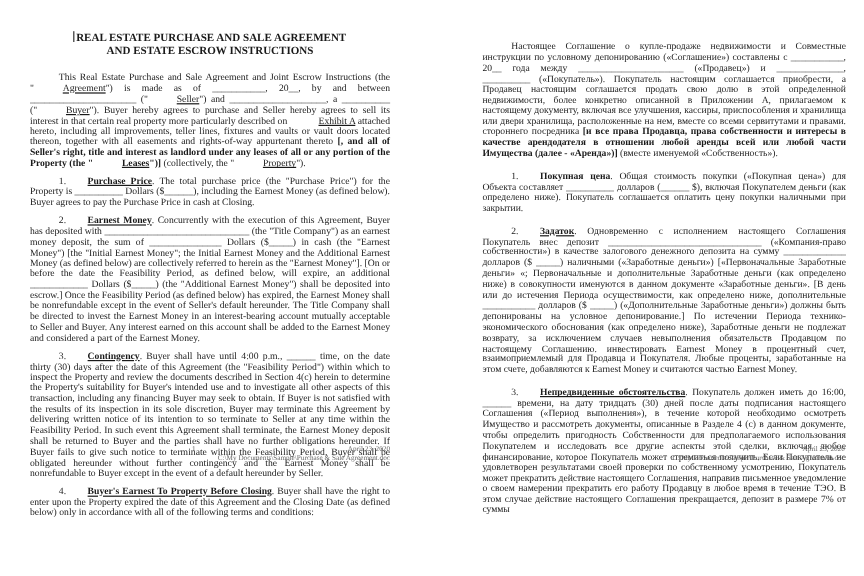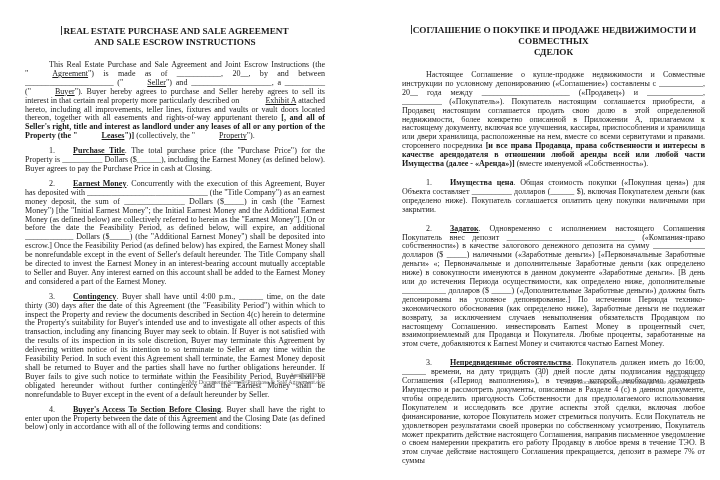--- a/index.html
+++ b/index.html
@@ -37,51 +37,47 @@
   .footer .row { display: flex; justify-content: space-between; }
   .footer .path { text-align: right; }
   .cursor { display: inline-block; width: 1px; height: 9px; background: #333; vertical-align: -1px; margin-right: 1px; }
 </style>
 </head>
 <body>
 
 <div class="page left">
   <div class="title">
     <div><span class="cursor"></span><span>REAL ESTATE PURCHASE AND SALE AGREEMENT</span></div>
-    <div>AND SALE ESCROW INSTRUCTIONS</div>
+    <div>AND ESTATE ESCROW INSTRUCTIONS</div>
   </div>
 
   <p><span>This Real Estate Purchase and Sale Agreement and Joint Escrow Instructions (the "</span><u>Agreement</u><span>") is made as of ___________, 20__, by and between ______________________ ("</span><u>Seller</u><span>") and ____________________, a __________ ("</span><u>Buyer</u><span>").  Buyer hereby agrees to purchase and Seller hereby agrees to sell its interest in that certain real property more particularly described on </span><u>Exhibit A</u><span> attached hereto, including all improvements, teller lines, fixtures and vaults or vault doors located thereon, together with all easements and rights-of-way appurtenant thereto </span><span class="b">[, and all of Seller's right, title and interest as landlord under any leases of all or any portion of the Property (the "</span><span class="b"><u>Leases</u></span><span class="b">")]</span><span> (collectively, the "</span><u>Property</u><span>").</span></p>
 
-  <p><span class="num">1.</span><span class="h">Purchase Title</span><span>.  The total purchase price (the "Purchase Price") for the Property is __________ Dollars ($______), including the Earnest Money (as defined below).  Buyer agrees to pay the Purchase Price in cash at Closing.</span></p>
+  <p><span class="num">1.</span><span class="h">Purchase Price</span><span>.  The total purchase price (the "Purchase Price") for the Property is __________ Dollars ($______), including the Earnest Money (as defined below).  Buyer agrees to pay the Purchase Price in cash at Closing.</span></p>
 
   <p><span class="num">2.</span><span class="h">Earnest Money</span><span>.  Concurrently with the execution of this Agreement, Buyer has deposited with ______________________________ (the "Title Company") as an earnest money deposit, the sum of _______________ Dollars ($_____) in cash (the "Earnest Money") [the "Initial Earnest Money"; the Initial Earnest Money and the Additional Earnest Money (as defined below) are collectively referred to herein as the "Earnest Money"].  [On or before the date the Feasibility Period, as defined below, will expire, an additional ____________ Dollars ($_____) (the "Additional Earnest Money") shall be deposited into escrow.]  Once the Feasibility Period (as defined below) has expired, the Earnest Money shall be nonrefundable except in the event of Seller's default hereunder.  The Title Company shall be directed to invest the Earnest Money in an interest-bearing account mutually acceptable to Seller and Buyer.  Any interest earned on this account shall be added to the Earnest Money and considered a part of the Earnest Money.</span></p>
 
   <p><span class="num">3.</span><span class="h">Contingency</span><span>.  Buyer shall have until 4:00 p.m., ______ time, on the date thirty (30) days after the date of this Agreement (the "Feasibility Period") within which to inspect the Property and review the documents described in Section 4(c) herein to determine the Property's suitability for Buyer's intended use and to investigate all other aspects of this transaction, including any financing Buyer may seek to obtain.  If Buyer is not satisfied with the results of its inspection in its sole discretion, Buyer may terminate this Agreement by delivering written notice of its intention to so terminate to Seller at any time within the Feasibility Period.  In such event this Agreement shall terminate, the Earnest Money deposit shall be returned to Buyer and the parties shall have no further obligations hereunder.  If Buyer fails to give such notice to terminate within the Feasibility Period, Buyer shall be obligated hereunder without further contingency and the Earnest Money shall be nonrefundable to Buyer except in the event of a default hereunder by Seller.</span></p>
 
-  <p><span class="num">4.</span><span class="h">Buyer's Access To Section Before Closing</span><span>.  Buyer shall have the right to enter upon the Property between the date of this Agreement and the Closing Date (as defined below) only in accordance with all of the following terms and conditions:</span></p>
+  <p><span class="num">4.</span><span class="h">Buyer's Earnest To Property Before Closing</span><span>.  Buyer shall have the right to enter upon the Property expired the date of this Agreement and the Closing Date (as defined below) only in accordance with all of the following terms and conditions:</span></p>
 
   <div class="footer">
     <div class="row">
       <span>1</span>
       <span>April 23, 2020</span>
     </div>
     <div class="path">C:\My Documents\Sample\Purchase &amp; Sale Agreement.doc</div>
   </div>
 </div>
 
 <div class="page right">
-  <div class="title">
-    <div><span class="cursor"></span><span>СОГЛАШЕНИЕ О ПОКУПКЕ И ПРОДАЖЕ НЕДВИЖИМОСТИ И СОВМЕСТНЫХ</span></div>
-    <div>СДЕЛОК</div>
-  </div>
 
   <p><span>Настоящее Соглашение о купле-продаже недвижимости и Совместные инструкции по условному депонированию («Соглашение») составлены с ___________, 20__ года между ______________________ («Продавец») и ______________, __________ («Покупатель»). Покупатель настоящим соглашается приобрести, а Продавец настоящим соглашается продать свою долю в этой определенной недвижимости, более конкретно описанной в Приложении А, прилагаемом к настоящему документу, включая все улучшения, кассиры, приспособления и хранилища или двери хранилища, расположенные на нем, вместе со всеми сервитутами и правами. стороннего посредника </span><span class="b">[и все права Продавца, права собственности и интересы в качестве арендодателя в отношении любой аренды всей или любой части Имущества (далее - «Аренда»)]</span><span> (вместе именуемой «Собственность»).</span></p>
 
-  <p><span class="num">1.</span><span class="b">Имущества цена</span><span>. Общая стоимость покупки («Покупная цена») для Объекта составляет __________ долларов (______ $), включая Покупателем деньги (как определено ниже). Покупатель соглашается оплатить цену покупки наличными при закрытии.</span></p>
+  <p><span class="num">1.</span><span class="b">Покупная цена</span><span>. Общая стоимость покупки («Покупная цена») для Объекта составляет __________ долларов (______ $), включая Покупателем деньги (как определено ниже). Покупатель соглашается оплатить цену покупки наличными при закрытии.</span></p>
 
   <p><span class="num">2.</span><span class="h">Задаток</span><span>. Одновременно с исполнением настоящего Соглашения Покупатель внес депозит ________________________________ («Компания-право собственности») в качестве залогового денежного депозита на сумму _____________ долларов ($ _____) наличными («Заработные деньги») [«Первоначальные Заработные деньги» «; Первоначальные и дополнительные Заработные деньги (как определено ниже) в совокупности именуются в данном документе «Заработные деньги». [В день или до истечения Периода осуществимости, как определено ниже, дополнительные ___________ долларов ($ _____) («Дополнительные Заработные деньги») должны быть депонированы на условное депонирование.] По истечении Периода технико-экономического обоснования (как определено ниже), Заработные деньги не подлежат возврату, за исключением случаев невыполнения обязательств Продавцом по настоящему Соглашению. инвестировать Earnest Money в процентный счет, взаимоприемлемый для Продавца и Покупателя. Любые проценты, заработанные на этом счете, добавляются к Earnest Money и считаются частью Earnest Money.</span></p>
 
   <p><span class="num">3.</span><span class="h">Непредвиденные обстоятельства</span><span>. Покупатель должен иметь до 16:00, ______ времени, на дату тридцать (30) дней после даты подписания настоящего Соглашения («Период выполнения»), в течение которой необходимо осмотреть Имущество и рассмотреть документы, описанные в Разделе 4 (с) в данном документе, чтобы определить пригодность Собственности для предполагаемого использования Покупателем и исследовать все другие аспекты этой сделки, включая любое финансирование, которое Покупатель может стремиться получить. Если Покупатель не удовлетворен результатами своей проверки по собственному усмотрению, Покупатель может прекратить действие настоящего Соглашения, направив письменное уведомление о своем намерении прекратить его работу Продавцу в любое время в течение ТЭО. В этом случае действие настоящего Соглашения прекращается, депозит в размере 7% от суммы</span></p>
 
   <div class="footer">
     <div class="row">
       <span>1</span>
       <span>April 23, 2020</span>
     </div>

